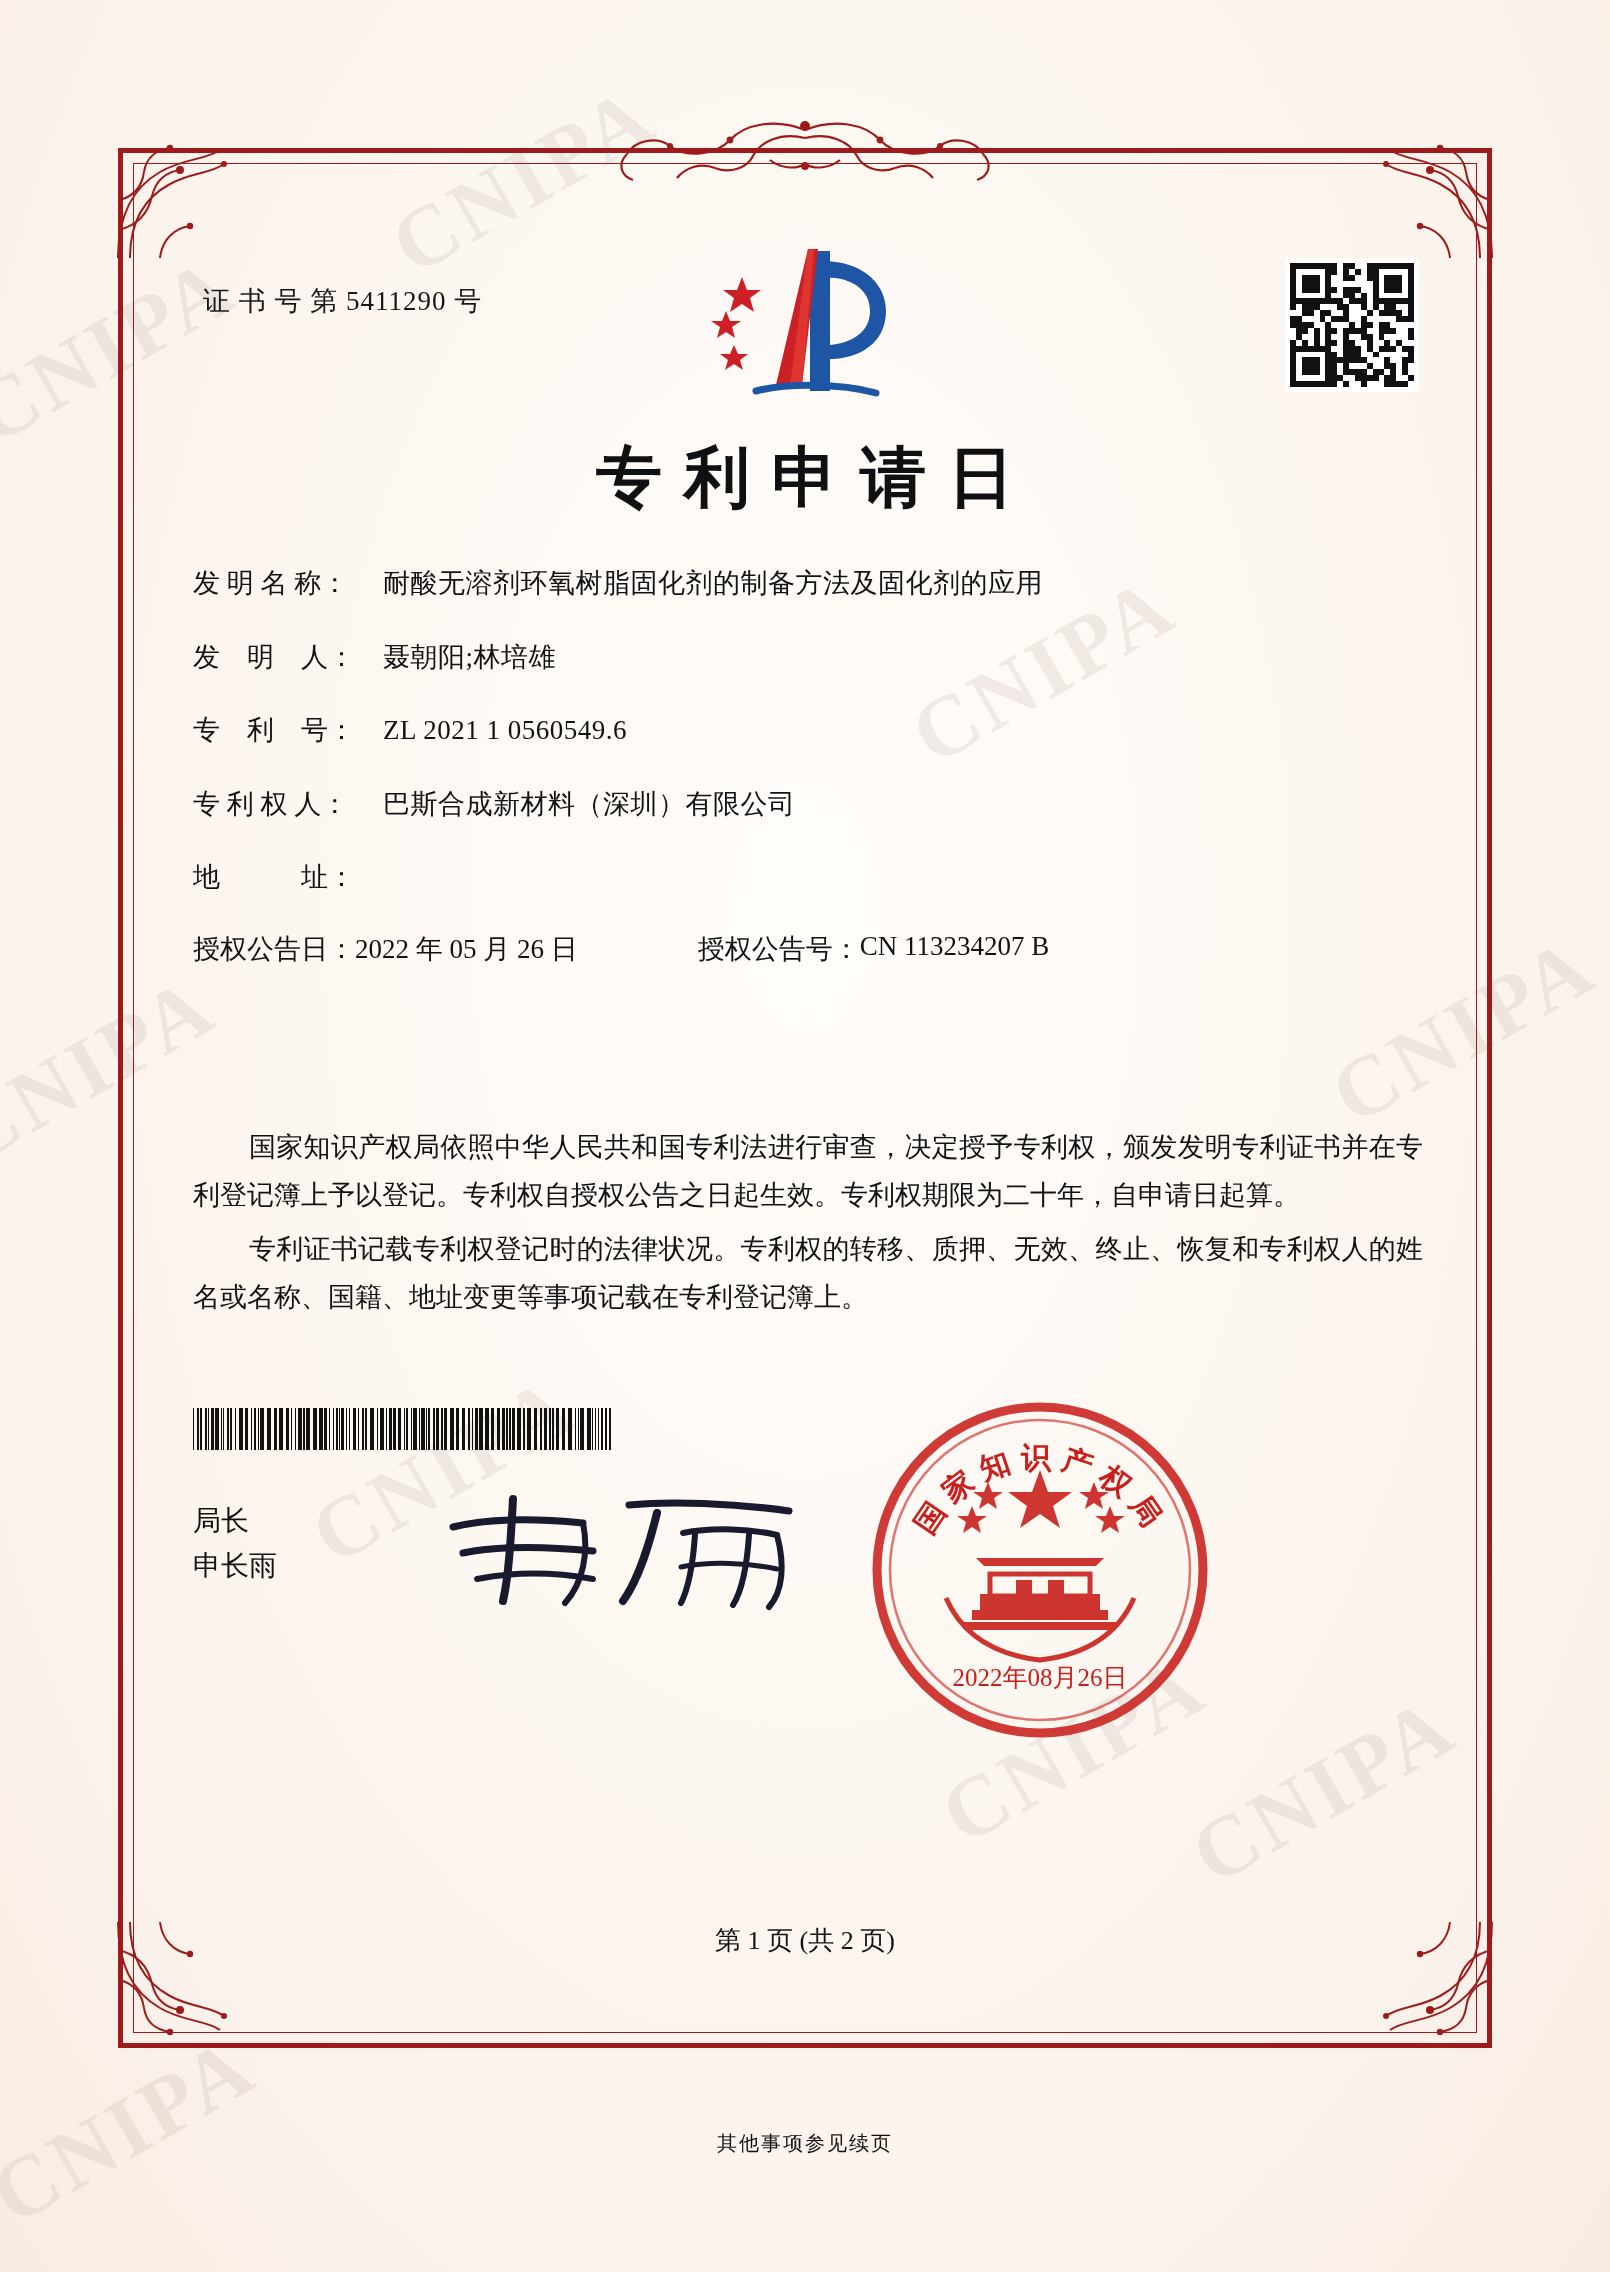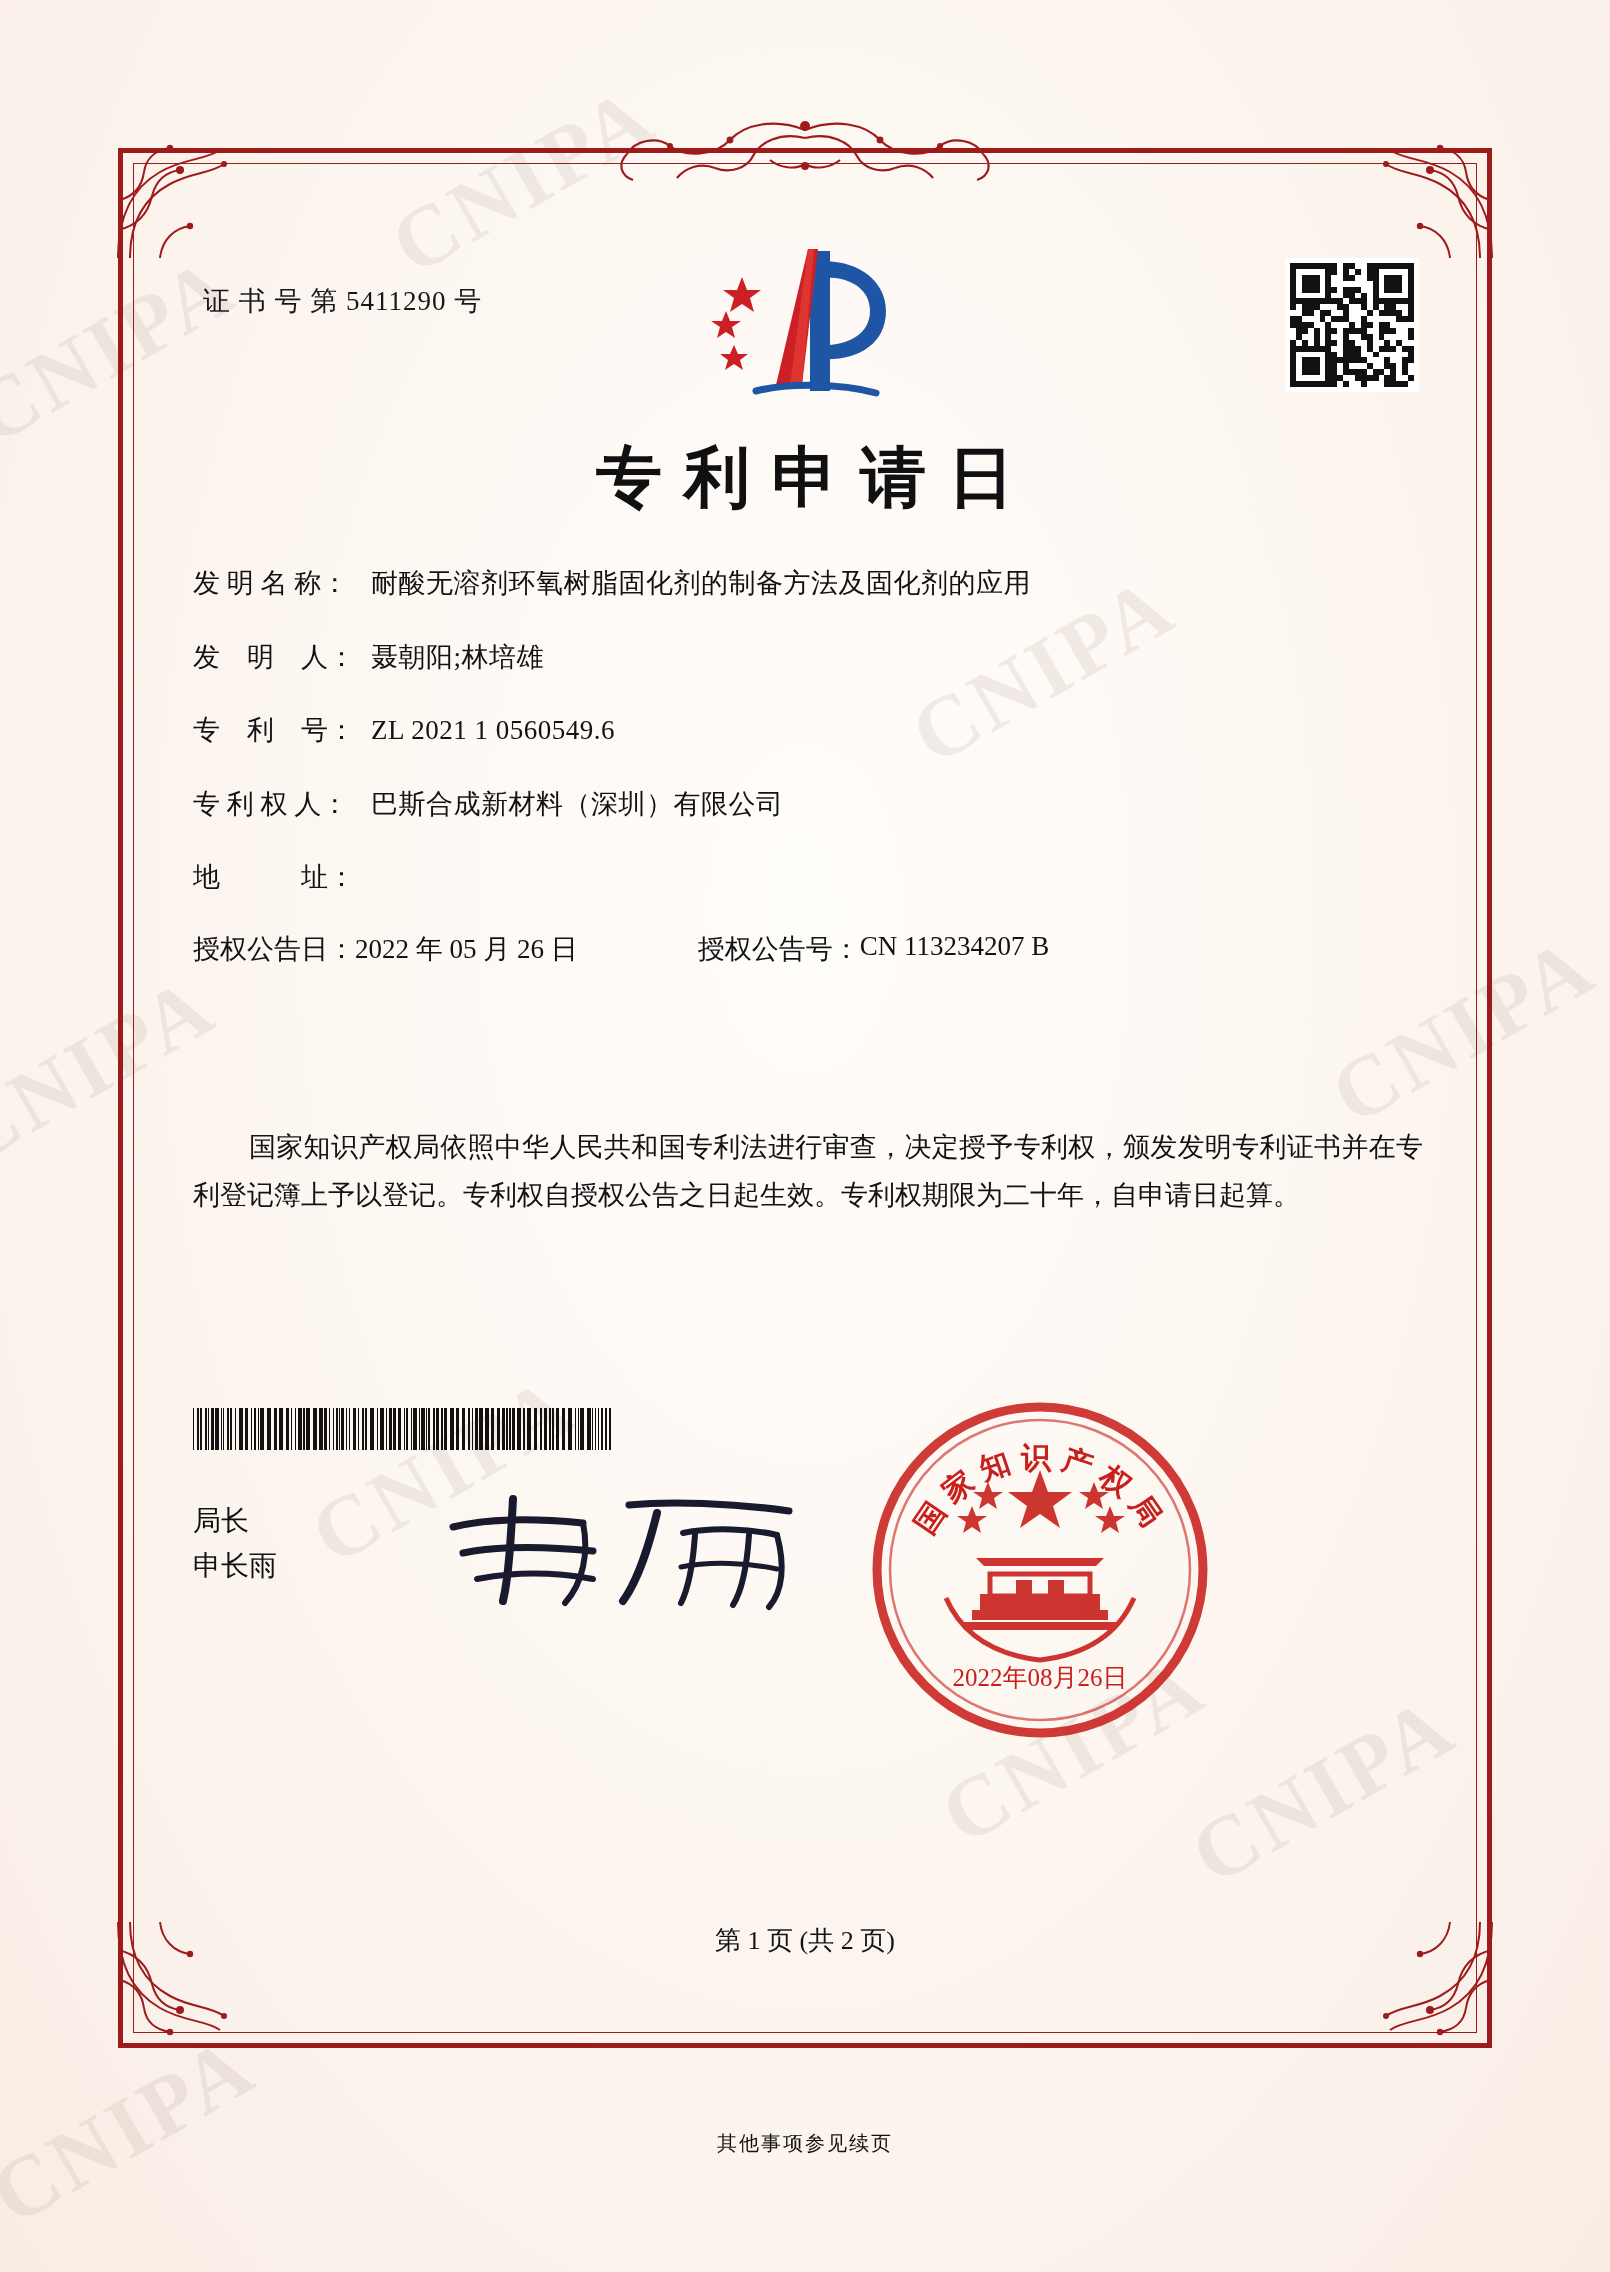--- a/index.html
+++ b/index.html
@@ -153,20 +153,21 @@
     top: 400px;
     width: 1230px;
     font-size: 27px;
     color: #121215;
   }
   .field-row {
     display: flex;
     align-items: flex-start;
     margin-bottom: 33px;
     line-height: 1.5;
+    gap: 12px;
   }
   .f-label {
     width: 178px;
     flex: 0 0 178px;
     letter-spacing: 0;
     white-space: pre;
   }
   .f-value {
     flex: 1;
     letter-spacing: 0.5px;
@@ -875,20 +876,21 @@
         </div>
         <div class="seg second">
           <span class="f-label2">授权公告号：</span>
           <span>CN 113234207 B</span>
         </div>
       </div>
     </div>
 
     <div class="paragraphs">
       <p>国家知识产权局依照中华人民共和国专利法进行审查，决定授予专利权，颁发发明专利证书并在专利登记簿上予以登记。专利权自授权公告之日起生效。专利权期限为二十年，自申请日起算。</p>
+      <p>专利证书记载专利权登记时的法律状况。专利权的转移、质押、无效、终止、恢复和专利权人的姓名或名称、国籍、地址变更等事项记载在专利登记簿上。</p>
     </div>
 
     <div class="barcode" id="barcode">
         <span style="width: 1px; margin-right: 3px;"></span>
         <span style="width: 2px; margin-right: 1px;"></span>
         <span style="width: 2px; margin-right: 3px;"></span>
         <span style="width: 2px; margin-right: 1px;"></span>
         <span style="width: 1px; margin-right: 2px;"></span>
         <span style="width: 3px; margin-right: 1px;"></span>
         <span style="width: 4px; margin-right: 2px;"></span>

